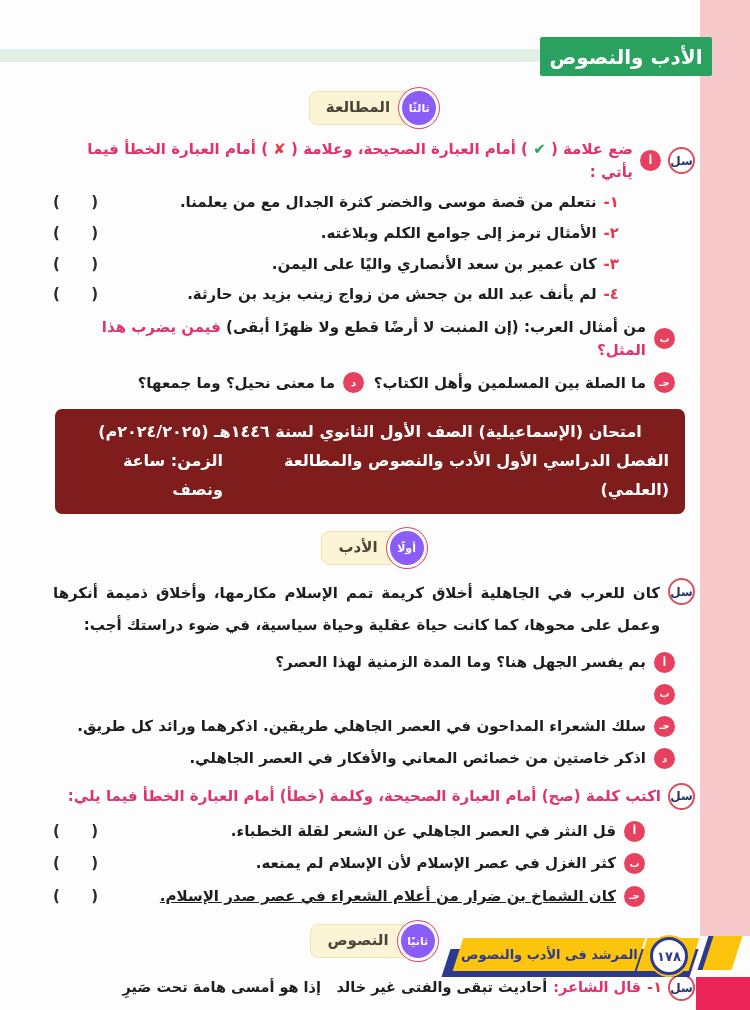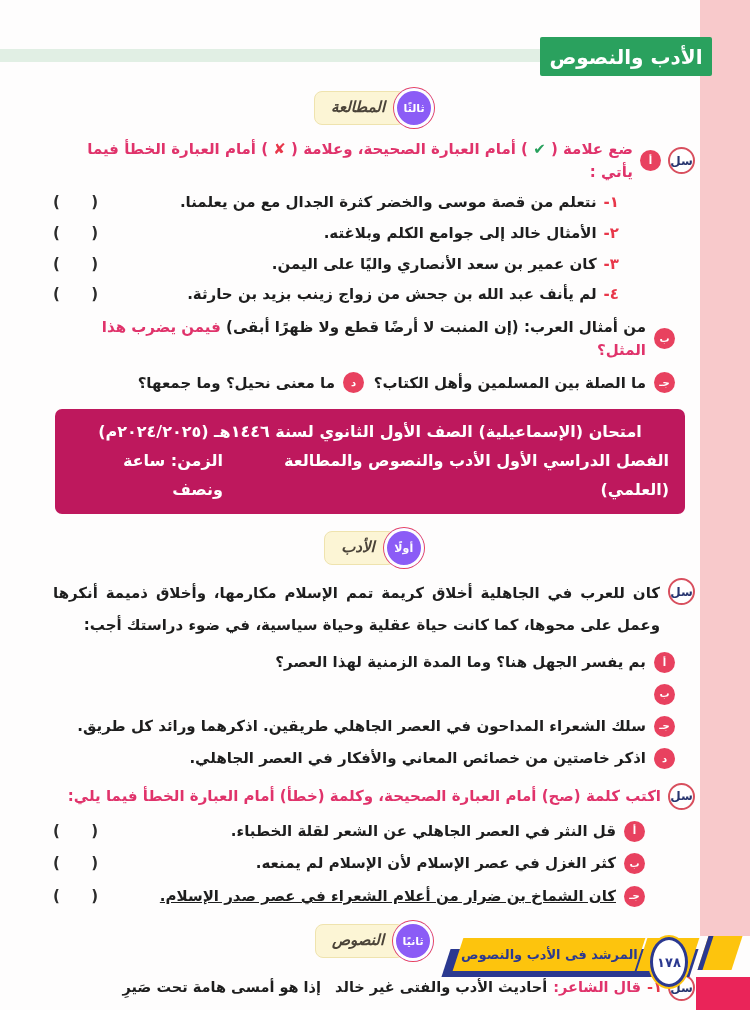--- a/index.html
+++ b/index.html
@@ -15,21 +15,21 @@
     font-size:20px; font-weight:bold; }
 
   .content { position:absolute; top:84px; right:55px; width:642px; }
 
   
   .sec-label { display:flex; align-items:center; justify-content:center; margin:4px 0 10px; }
   .badge-circle { width:40px; height:40px; background:#8b5cf6; border-radius:50%;
     box-shadow:inset 0 0 0 3px #fff, 0 0 0 1px #e8415f; color:#fff; font-size:11px; font-weight:bold;
     display:flex; align-items:center; justify-content:center; z-index:2; }
   .pill { background:#fcf5d5; border:1px solid #efe3ae; border-radius:8px; padding:6px 20px 8px 16px;
-    margin-right:-12px; font-size:15px; font-weight:bold; color:#4a4338;font-style:italic; }
+    margin-right:-12px; font-size:15px; font-weight:bold; color:#4a4338; }
 
   
   .q-header { display:flex; align-items:center; gap:7px; margin:8px 0 4px; font-size:15px; font-weight:bold; color:#e0336b; line-height:1.5; }
   .ask-badge { min-width:27px; height:27px; background:#fff; border:2px solid #d84f5e; border-radius:50%;
     color:#27356f; font-size:12px; font-weight:bold; display:flex; align-items:center; justify-content:center; flex:none; }
   .letter-circle { min-width:21px; height:21px; background:#e8415f; border-radius:50%; color:#fff;
     font-size:10px; font-weight:bold; display:flex; align-items:center; justify-content:center; flex:none; padding-bottom:1px; }
   .check { color:#27a05c; font-weight:bold; }
   .cross { color:#e8374a; font-weight:bold; }
 
@@ -38,21 +38,21 @@
   .tf-text { flex:1; }
   .answer-slot { white-space:pre; direction:ltr; color:#2b2b2b; font-weight:bold; margin-right:8px; flex:none; }
 
   .sub-row { display:flex; align-items:center; gap:8px; margin:10px 20px 10px 0; font-size:15px; font-weight:600; color:#1e1e1e; line-height:1.5; }
   .pink { color:#e0336b; font-weight:bold; }
 
   .pair-row { display:flex; margin:11px 20px 2px 0; }
   .pair-half { flex:1; display:flex; align-items:center; gap:8px; font-size:15px; font-weight:600; color:#1e1e1e; }
 
   
-  .exam-box { margin:16px 10px 0 2px; background:#be185d; border-radius:7px; padding:9px 16px 10px;
+  .exam-box { margin:16px 10px 0 2px; background:#7f1d1d; border-radius:7px; padding:9px 16px 10px;
     color:#fff; font-weight:bold; font-size:16px; line-height:1.8; }
   .exam-line1 { text-align:center; }
   .exam-line2 { display:flex; justify-content:space-between; }
 
   
   .para-row { display:flex; gap:8px; margin:6px 0 2px; }
   .para-text { flex:1; font-size:15px; font-weight:700; color:#1e1e1e; line-height:2.1; text-align:justify; }
 
   
   .poem-row { display:flex; align-items:baseline; margin:13px 0; font-size:14.5px; }
@@ -61,21 +61,21 @@
   .poem-speaker { color:#e0336b; font-weight:bold; }
   .poem-first { color:#1e1e1e; font-weight:600; }
   .poem-second { width:262px; margin-right:auto; margin-left:6px; color:#1e1e1e; font-weight:600; text-align:right; }
 
   
   .ribbon-back { position:absolute; left:446px; top:949px; width:248px; height:28px; background:#2b3990; transform:skewX(-18deg); }
   .ribbon-main { position:absolute; left:458px; top:938px; width:182px; height:33px; background:#fdc40d;
     transform:skewX(-18deg); display:flex; align-items:center; justify-content:center; }
   .ribbon-main span { transform:skewX(18deg); color:#2b3990; font-size:13px; font-weight:bold; white-space:nowrap; }
   .ribbon-circle-seg { position:absolute; left:642px; top:938px; width:52px; height:33px; background:#fdc40d; transform:skewX(-18deg); }
-  .page-circle { position:absolute; left:650px; top:937px; width:38px; height:50px; border-radius:50%;
+  .page-circle { position:absolute; left:650px; top:937px; width:38px; height:38px; border-radius:50%;
     background:#fff; border:3px solid #2b3990; box-shadow:0 0 0 2px #fdc40d; color:#2b3990;
     font-size:13px; font-weight:bold; display:flex; align-items:center; justify-content:center; z-index:3; }
   .ribbon-right { position:absolute; left:703px; top:936px; width:34px; height:34px; background:#fdc40d;
     transform:skewX(-18deg); border-left:5px solid #2b3990; }
 </style>
 </head>
 <body>
 
 <div class="page">
 
@@ -99,21 +99,21 @@
       </span>
     </div>
 
     <div class="tf-row">
       <span class="tf-num">١-</span>
       <span class="tf-text">نتعلم من قصة موسى والخضر كثرة الجدال مع من يعلمنا.</span>
       <span class="answer-slot">(      )</span>
     </div>
     <div class="tf-row">
       <span class="tf-num">٢-</span>
-      <span class="tf-text">الأمثال خالد إلى جوامع الكلم وبلاغته.</span>
+      <span class="tf-text">الأمثال ترمز إلى جوامع الكلم وبلاغته.</span>
       <span class="answer-slot">(      )</span>
     </div>
     <div class="tf-row">
       <span class="tf-num">٣-</span>
       <span class="tf-text">كان عمير بن سعد الأنصاري واليًا على اليمن.</span>
       <span class="answer-slot">(      )</span>
     </div>
     <div class="tf-row">
       <span class="tf-num">٤-</span>
       <span class="tf-text">لم يأنف عبد الله بن جحش من زواج زينب بزيد بن حارثة.</span>
@@ -194,21 +194,21 @@
     <div class="sec-label" style="margin-top:14px;">
       <span class="badge-circle">ثانيًا</span>
       <span class="pill">النصوص</span>
     </div>
 
     <div class="poem-row">
       <div class="poem-right">
         <span class="ask-badge">سل</span>
         <span class="poem-num">١-</span>
         <span class="poem-speaker">قال الشاعر:</span>
-        <span class="poem-first">أحاديث الأدب والفتى غير خالد</span>
+        <span class="poem-first">أحاديث تبقى والفتى غير خالد</span>
       </div>
       <span class="poem-second">إذا هو أمسى هامة تحت صَيرِ</span>
     </div>
 
   </div>
 
   <div class="ribbon-back"></div>
   <div class="ribbon-main">
     <span>المرشد فى الأدب والنصوص</span>
   </div>

